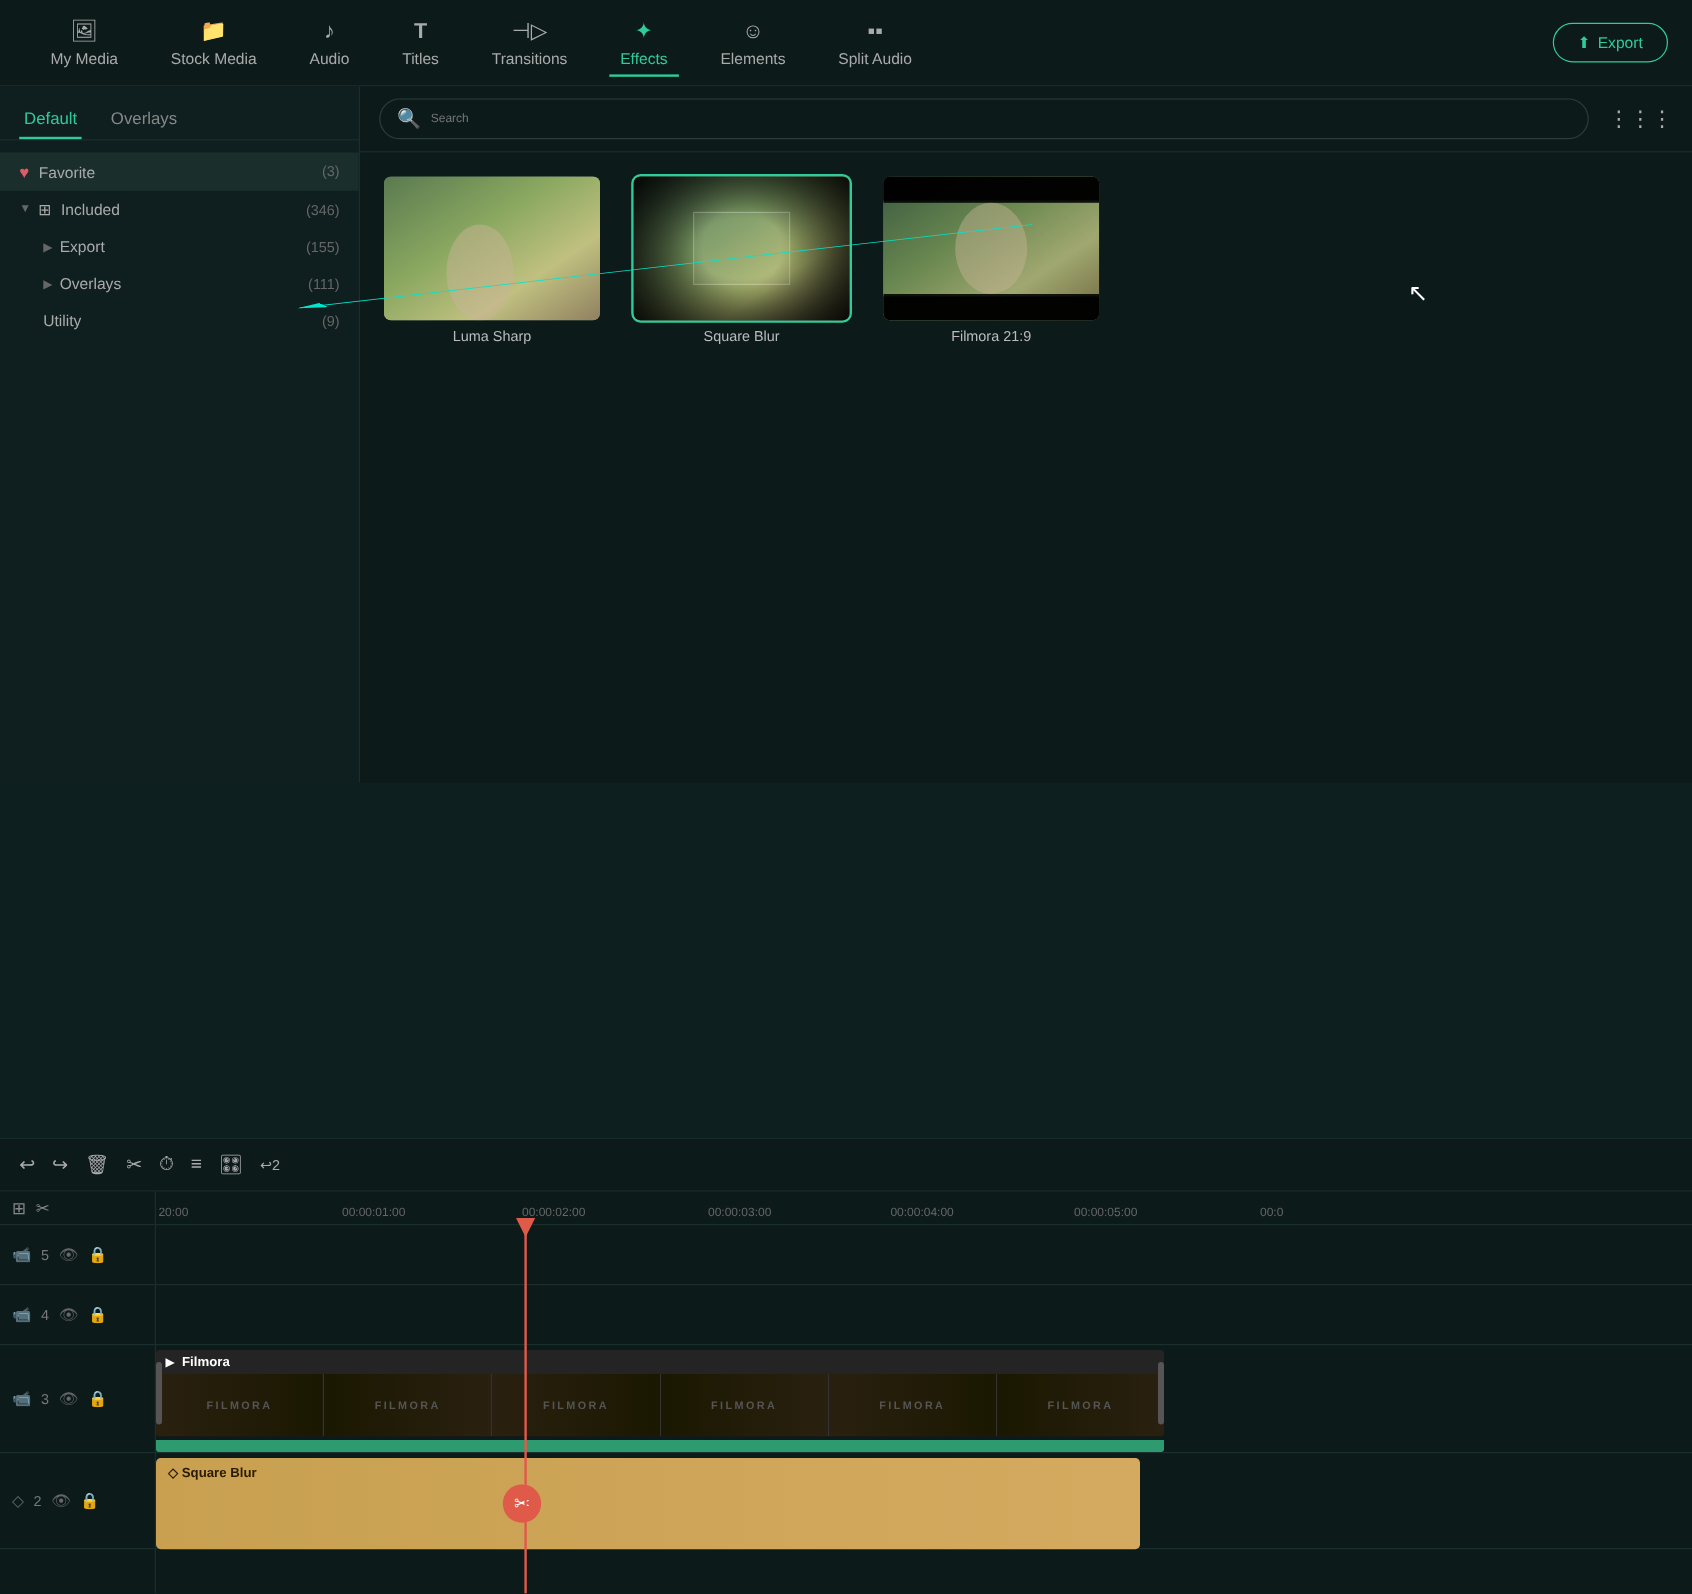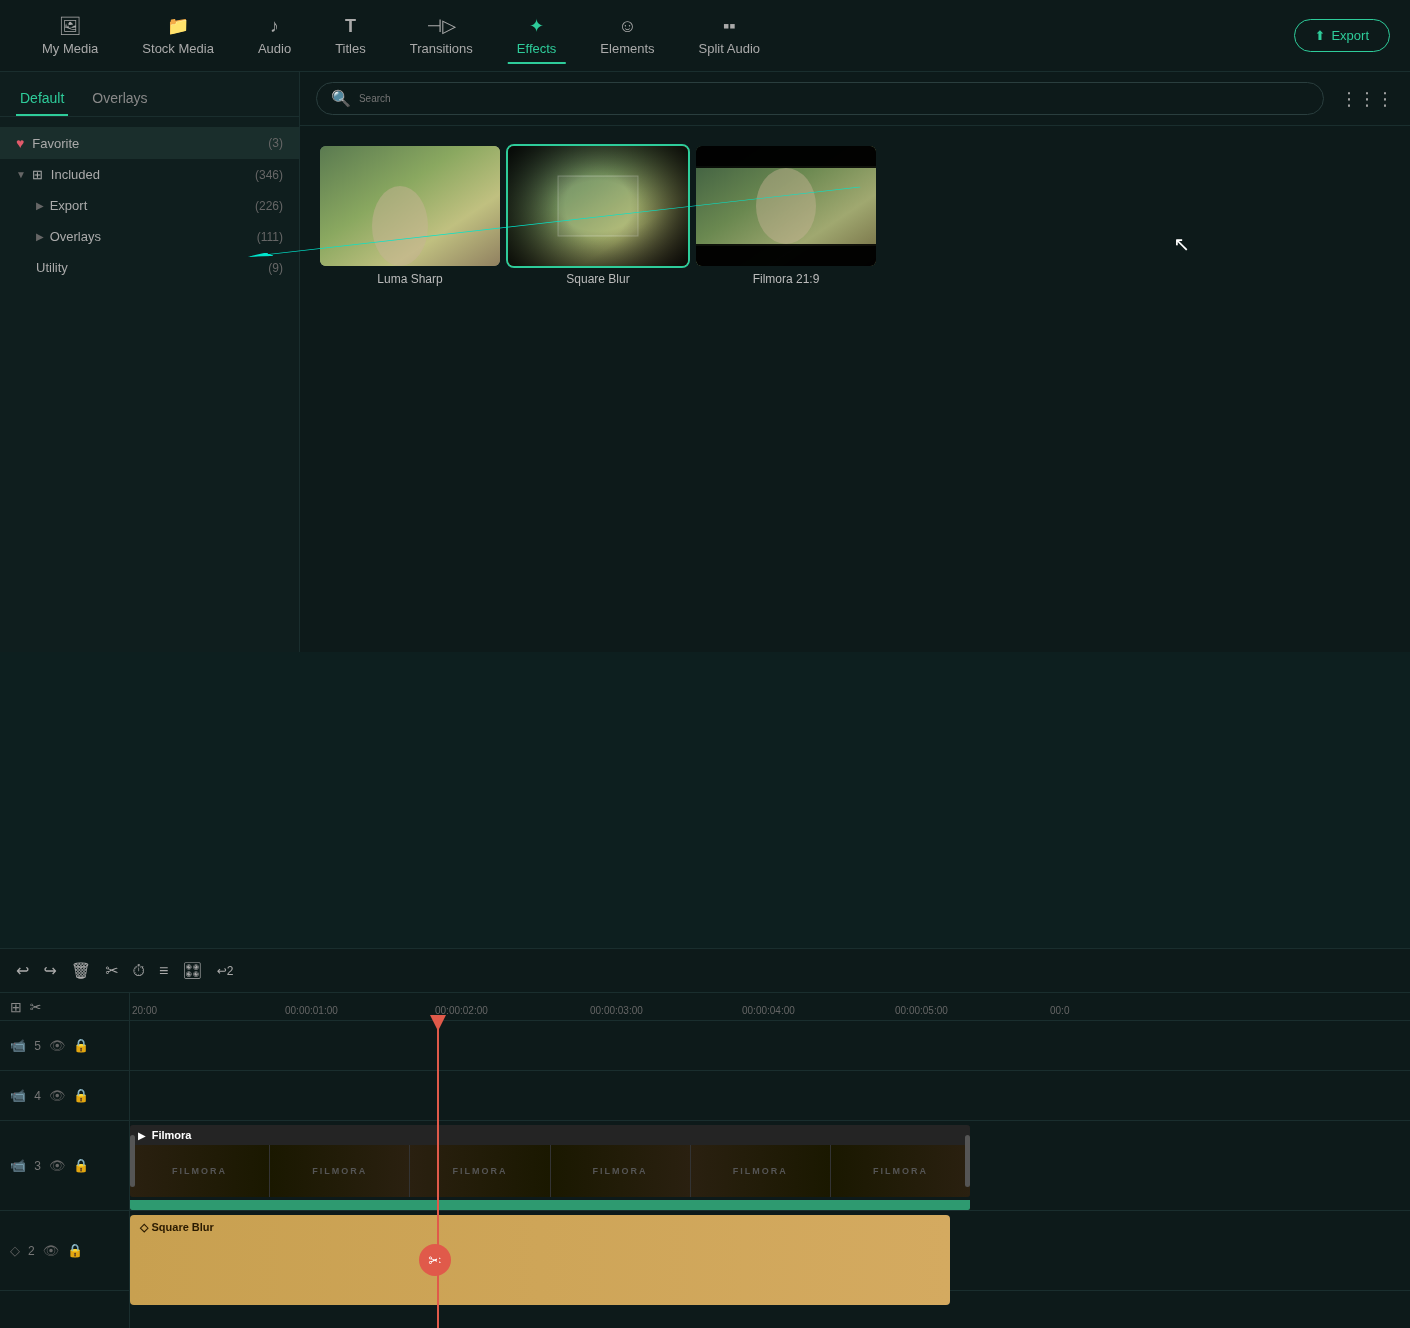--- a/index.html
+++ b/index.html
@@ -171,21 +171,21 @@
       color: #aaa;
       cursor: pointer;
       font-size: 18px;
     }
 
     
     .effects-grid {
       display: flex;
       flex-wrap: wrap;
       padding: 20px;
-      gap: 8px;
+      gap: 28px;
       align-content: flex-start;
     }
     .effect-card {
       width: 180px;
       cursor: pointer;
       display: flex;
       flex-direction: column;
       align-items: center;
     }
     .effect-thumb {
@@ -454,21 +454,21 @@
       <div class="tree-item">
         <span class="chevron">▼</span>
         <span class="grid-icon">⊞</span>
         <span class="tree-label">Included</span>
         <span class="tree-count">(346)</span>
       </div>
 
       <div class="tree-item" style="padding-left:36px;">
         <span class="chevron">▶</span>
         <span class="tree-label">Export</span>
-        <span class="tree-count">(226)</span>
+        <span class="tree-count">(155)</span>
       </div>
 
       <div class="tree-item" style="padding-left:36px;">
         <span class="chevron">▶</span>
         <span class="tree-label">Overlays</span>
         <span class="tree-count">(111)</span>
       </div>
 
       <div class="tree-item" style="padding-left:36px;">
         <span class="tree-label">Utility</span>
@@ -666,21 +666,21 @@
             <div style="position:absolute; right:0; top:10px; bottom:10px; width:5px; background:#555; border-radius:3px;"></div>
           </div>
 
           <div style="position:absolute; bottom:0; left:0; width:840px; height:10px; background:#2e9a70; border-radius:0 0 2px 2px;"></div>
         </div>
 
         <div class="track-row" style="height:80px;">
 
           <div style="position:absolute; top:50%; left:4px; transform:translateY(-50%); width:10px; height:10px; background:#e05a6a; transform:rotate(45deg);"></div>
 
-          <div style="position:absolute; top:4px; left:0; width:820px; height:90px; background:linear-gradient(90deg,#c8a050,#d4aa60); border-radius:4px; display:flex; align-items:flex-start; padding:6px 10px; overflow:hidden;">
+          <div style="position:absolute; top:4px; left:0; width:820px; height:76px; background:linear-gradient(90deg,#c8a050,#d4aa60); border-radius:4px; display:flex; align-items:flex-start; padding:6px 10px; overflow:hidden;">
             <span style="font-size:11px; color:#2a1a00; font-weight:bold;">◇ Square Blur</span>
 
             <div style="position:absolute; left:305px; top:50%; transform:translate(-50%,-50%);">
               <div style="width:32px; height:32px; background:#e05a4a; border-radius:50%; display:flex; align-items:center; justify-content:center; font-size:16px; color:#fff;">✂</div>
             </div>
           </div>
         </div>
 
       </div>
     </div>

